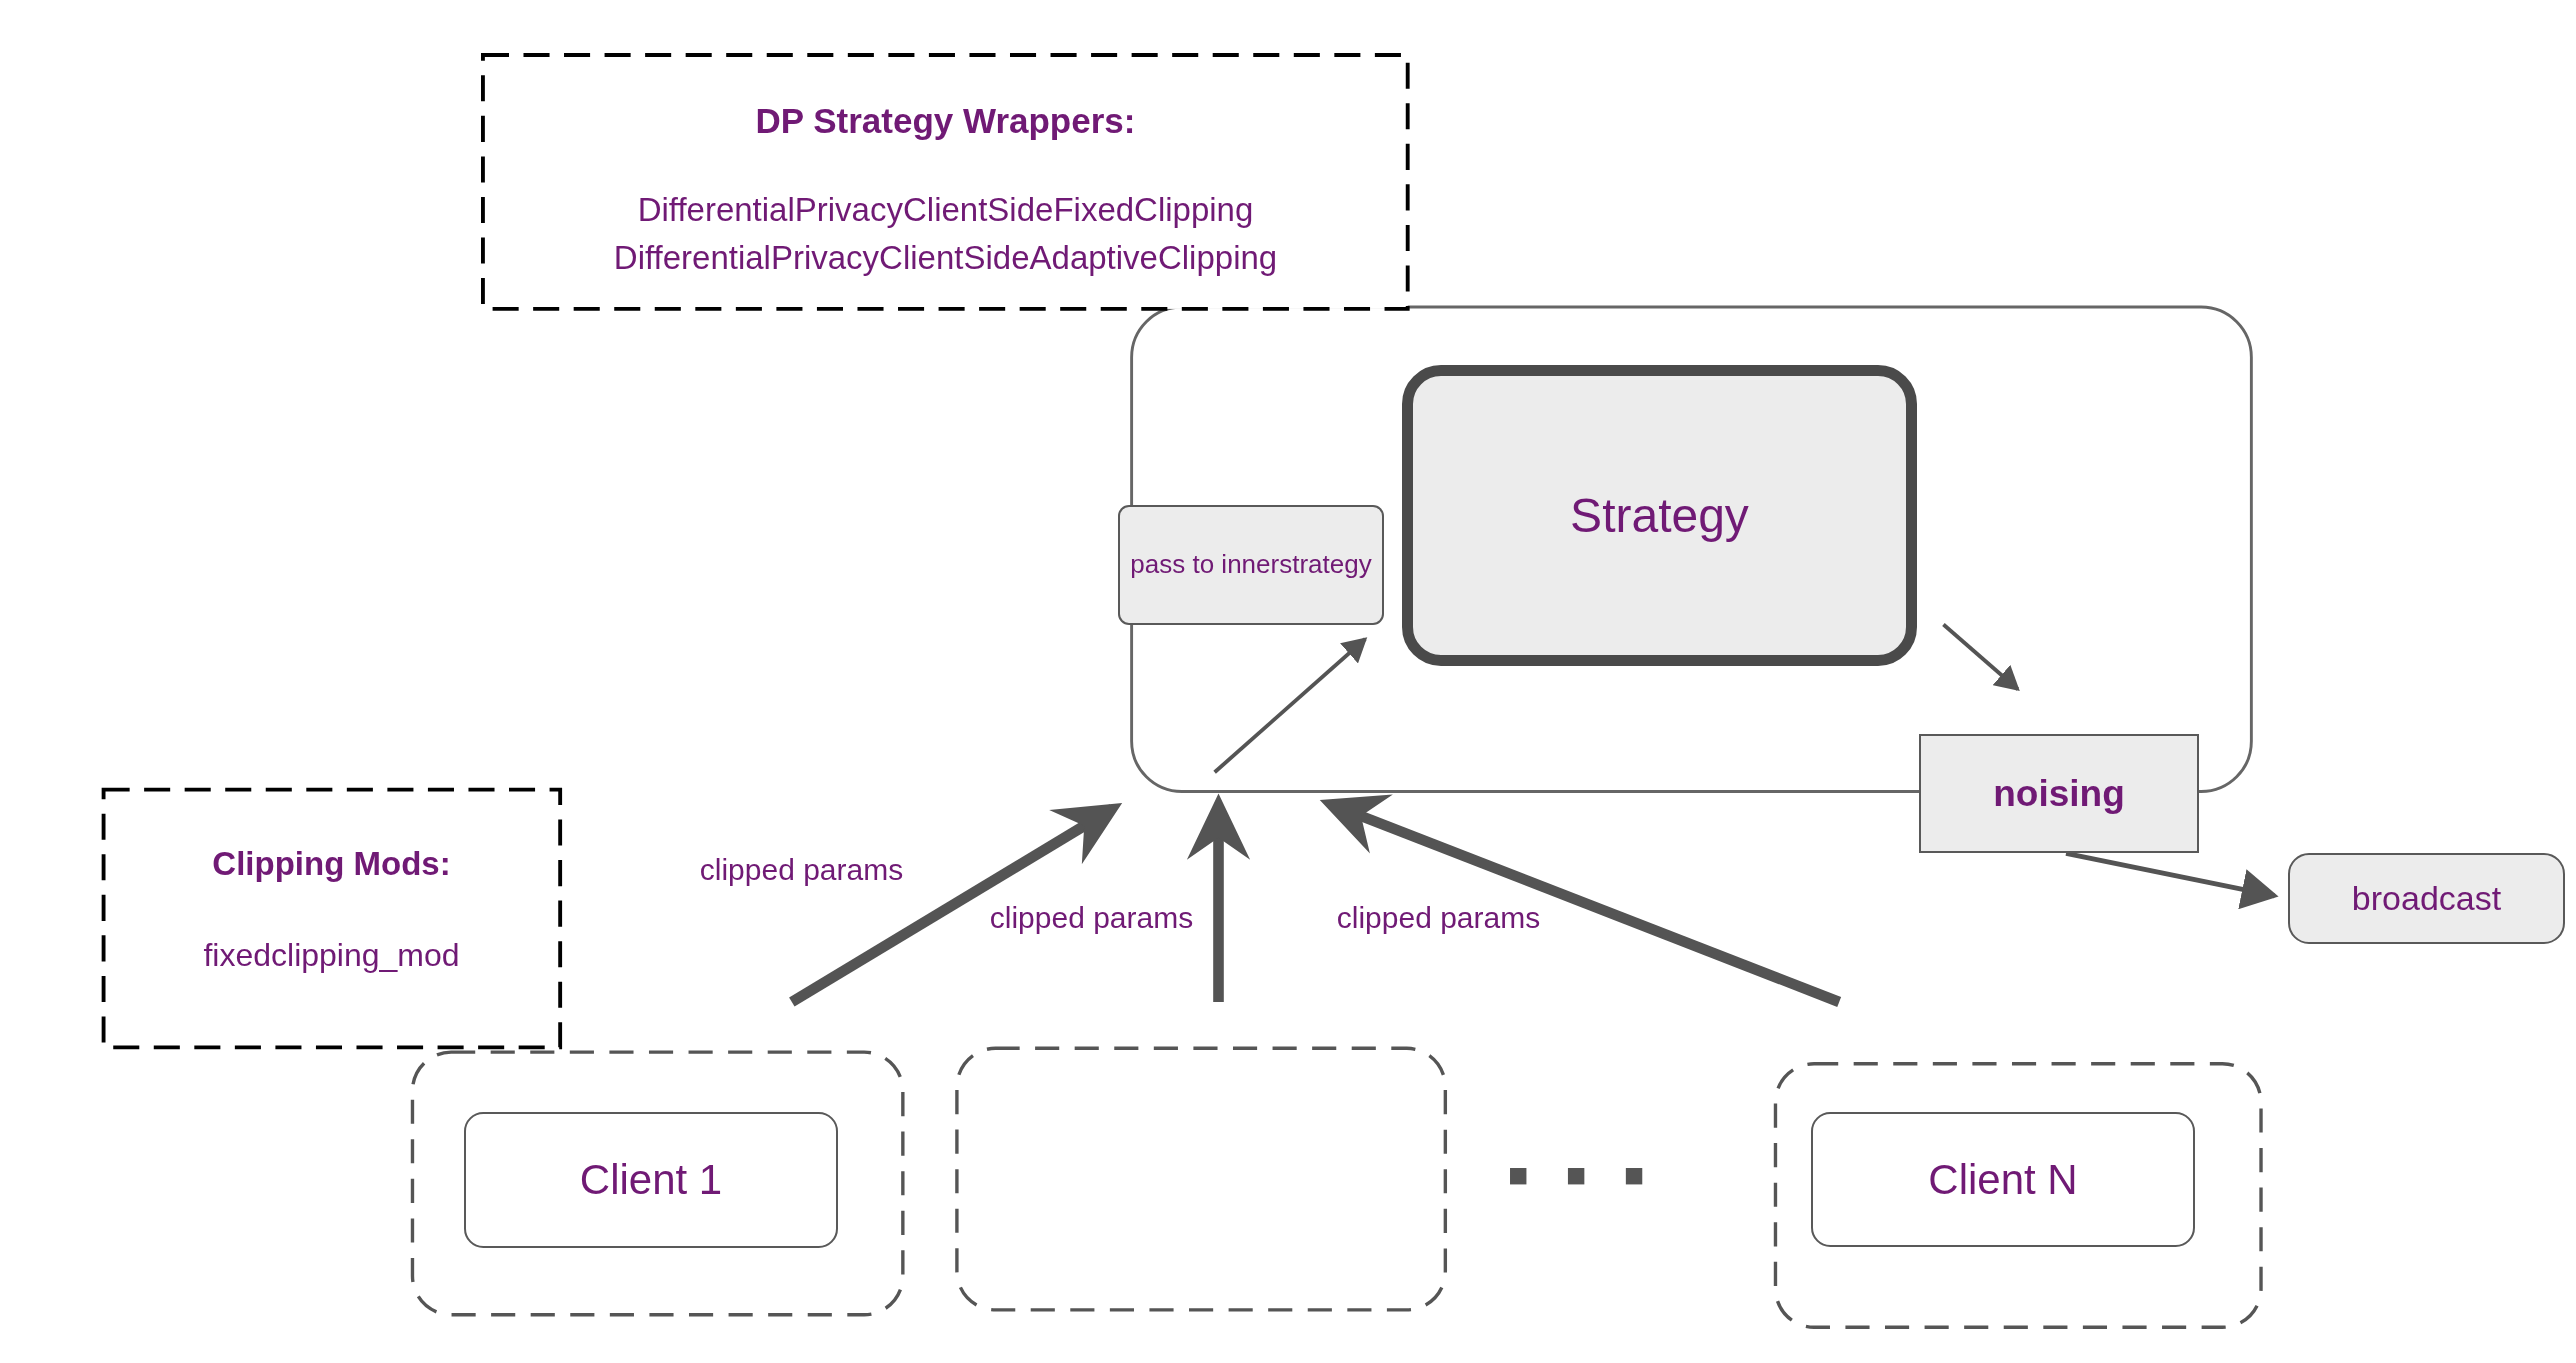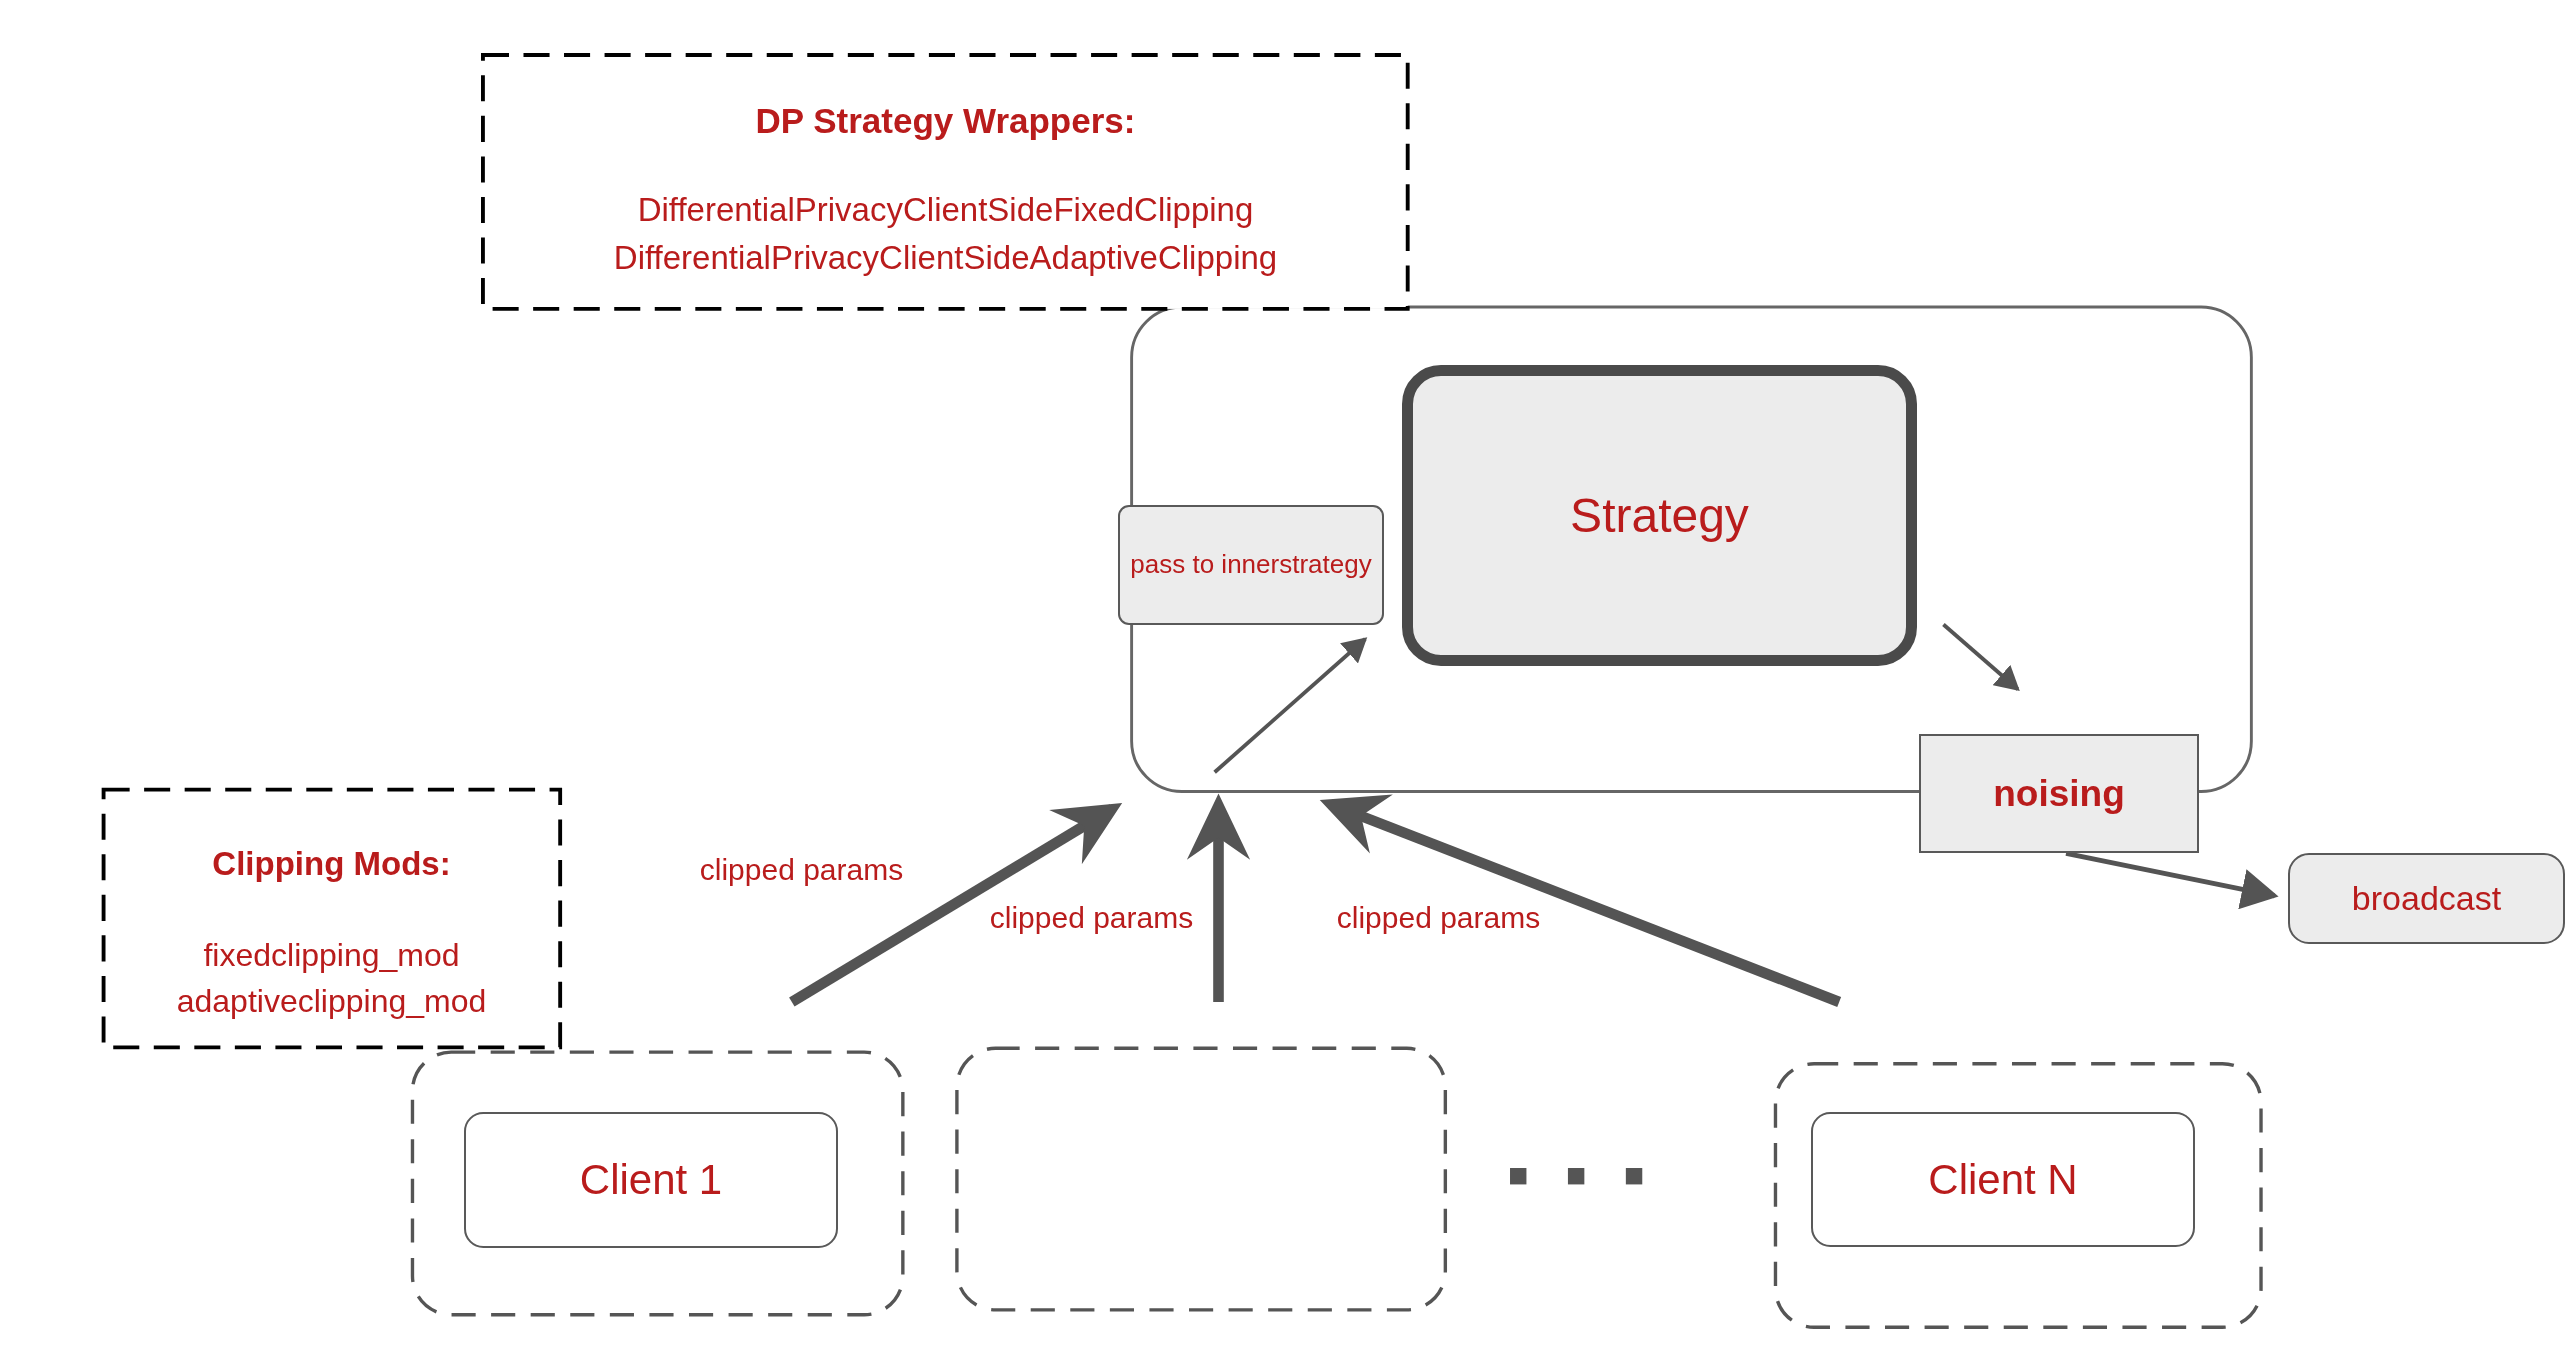--- a/index.html
+++ b/index.html
@@ -1,17 +1,17 @@
 <!DOCTYPE html>
 <html><head>
 <meta charset="utf-8">
 <style>
   html,body{margin:0;padding:0;background:#ffffff;}
   .canvas{position:relative;width:2576px;height:1363px;background:#ffffff;overflow:hidden;
-          font-family:"Liberation Sans", sans-serif;color:#b91c1c;}
+          font-family:"Liberation Sans", sans-serif;color:#701a75;}
   .layer{position:absolute;left:0;top:0;}
   .txt{position:absolute;display:flex;align-items:center;justify-content:center;
        text-align:center;white-space:nowrap;}
   .bold{font-weight:bold;}
 
   
   .dp-title   {left:483px;top:97px;width:925px;height:48px;font-size:35px;}
   .dp-item-0  {left:483px;top:189px;width:925px;height:42px;font-size:33px;}
   .dp-item-1  {left:483px;top:237px;width:925px;height:42px;font-size:33px;}
   .cm-title   {left:103px;top:842px;width:457px;height:44px;font-size:33px;}
@@ -82,21 +82,20 @@
 
     <line x1="2140" y1="884" x2="2356" y2="928" stroke="#545454" stroke-width="5" marker-end="url(#tri-big)"></line>
   </svg>
 
   <div class="txt bold dp-title">DP Strategy Wrappers:</div>
   <div class="txt dp-item-0">DifferentialPrivacyClientSideFixedClipping</div>
   <div class="txt dp-item-1">DifferentialPrivacyClientSideAdaptiveClipping</div>
 
   <div class="txt bold cm-title">Clipping Mods:</div>
   <div class="txt cm-item-0">fixedclipping_mod</div>
-  <div class="txt cm-item-1">adaptiveclipping_mod</div>
 
   <div class="node pass-box">
     <span>pass to inner</span>
     <span>strategy</span>
   </div>
   <div class="node strategy-box">
     <span>Strategy</span>
   </div>
   <div class="node noising-box">
     <span>noising</span>

